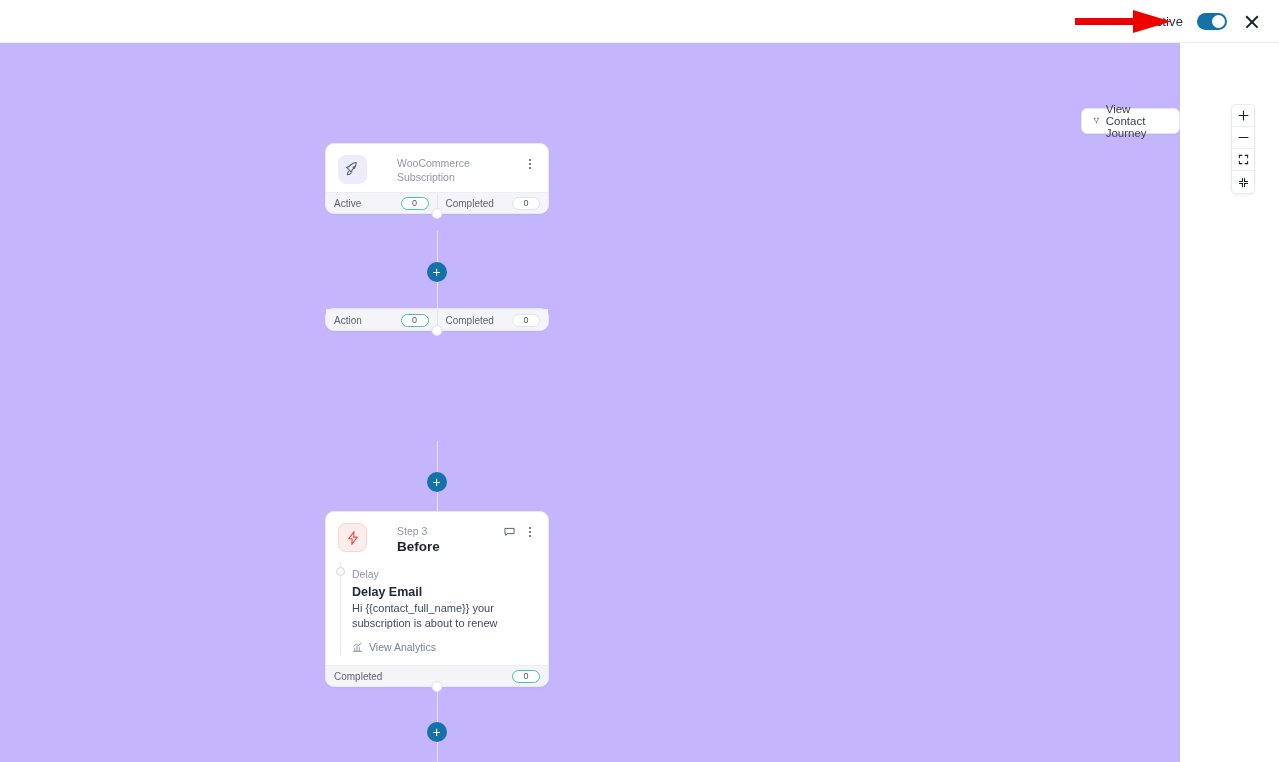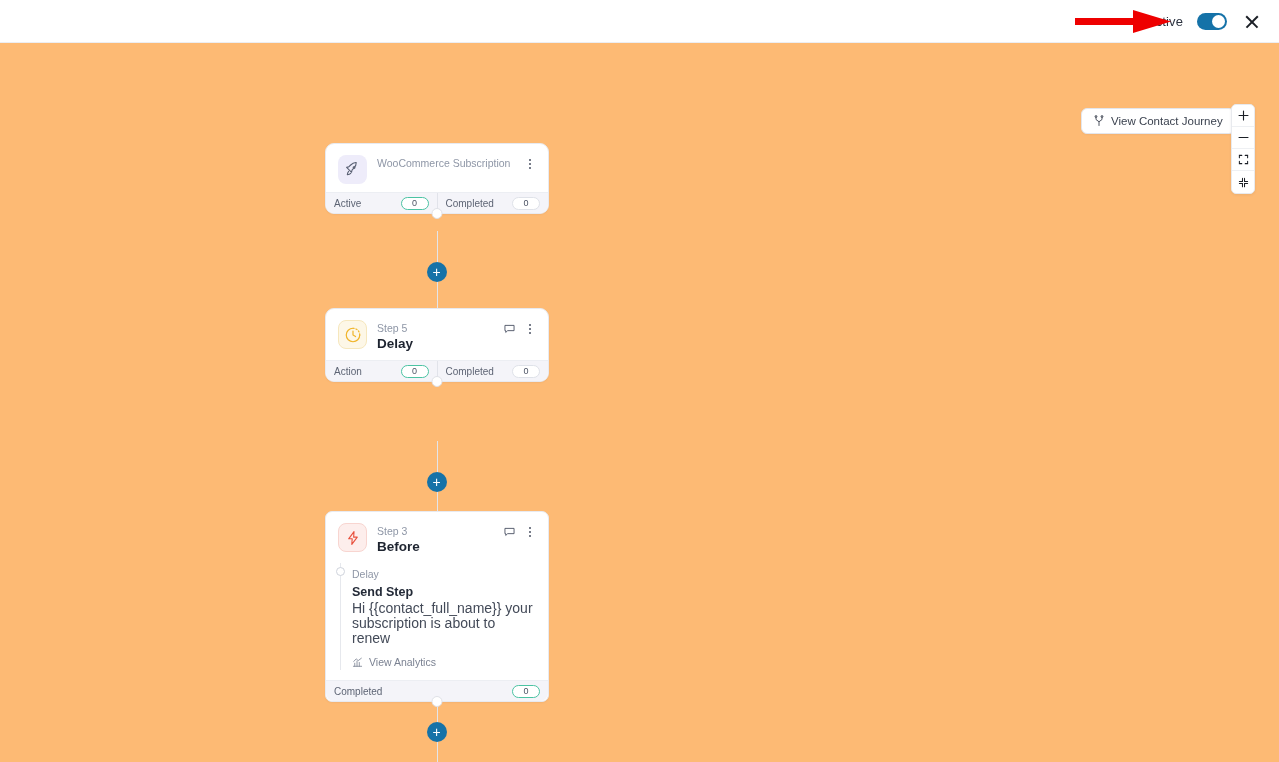--- a/index.html
+++ b/index.html
@@ -37,21 +37,21 @@
     content: ""; position: absolute; left: 3px; top: 10.5px;
     width: 16px; height: 1.6px; background: #1b1f26;
   }
   .close-btn:before { transform: rotate(45deg); }
   .close-btn:after  { transform: rotate(-45deg); }
 
   
   .red-arrow { position: absolute; left: 1075px; top: 7px; pointer-events: none; }
 
   
-  .canvas { position: absolute; top: 43px; left: 0; width: 1279px; height: 719px; background: #fdba74; }
+  .canvas { position: absolute; top: 43px; left: 0; width: 1180px; height: 719px; background: #c4b5fd; }
 
   
   .journey-btn {
     position: absolute; left: 1081px; top: 65px;
     height: 26px; padding: 0 11px;
     display: flex; align-items: center; gap: 6px;
     background: #fff; border: 1px solid #e3e6ec; border-radius: 6px;
     font-size: 11.5px; color: #3b424f; cursor: pointer;
     box-shadow: 0 1px 2px rgba(16,24,40,.04);
   }
@@ -86,38 +86,38 @@
   }
   .card-head { display: flex; padding: 11px 12px 8px 12px; gap: 10px; }
   .icon-box {
     width: 29px; height: 29px; border-radius: 8px; flex: 0 0 29px;
     display: flex; align-items: center; justify-content: center;
   }
   .icon-rocket { background: #eeecfa; }
   .icon-clock  { background: #fdf7e7; border: 1px solid #f6e7bd; }
   .icon-bolt   { background: #fdeeec; border: 1px solid #f8d5d0; }
 
-  .head-text { flex: 1; min-width: 0; padding-top: 1px; }
+  .head-text { flex: 1; min-width: 0; padding-top: 1px; margin-left: 20px; }
   .eyebrow { font-size: 10.5px; color: #8e96a6; line-height: 14px; }
   .title { font-size: 13.5px; font-weight: 700; color: #1e2430; line-height: 16px; margin-top: 1px; }
 
   .head-actions { display: flex; align-items: flex-start; gap: 8px; padding-top: 2px; }
   .dots { width: 12px; height: 14px; display: flex; flex-direction: column; align-items: center; justify-content: center; gap: 2px; cursor: pointer; }
   .dots i { width: 2.2px; height: 2.2px; border-radius: 50%; background: #4b5263; display: block; }
 
   .card-body { position: relative; padding: 4px 12px 12px 26px; }
   .body-line { position: absolute; left: 14px; top: 0px; bottom: 10px; width: 1.2px; background: #e6e8ed; }
   .body-dot {
     position: absolute; left: 10px; top: 4px;
     width: 9px; height: 9px; border-radius: 50%;
     background: #fff; border: 1.2px solid #cfd3dc;
   }
   .body-eyebrow { font-size: 10.5px; color: #8e96a6; line-height: 15px; }
   .body-title { font-size: 12.5px; font-weight: 700; color: #242b38; line-height: 16px; margin-top: 2px; }
-  .body-sub { font-size: 14px; color: #434a58; line-height: 15px; margin-top: 1px; }
+  .body-sub { font-size: 11px; color: #434a58; line-height: 15px; margin-top: 1px; }
   .analytics {
     display: flex; align-items: center; gap: 6px;
     font-size: 10.5px; color: #7b8292; margin-top: 10px; cursor: pointer;
   }
 
   .card-foot {
     display: flex; align-items: center;
     background: #f4f4f9;
     border-top: 1px solid #eceef3;
     border-radius: 0 0 8px 8px;
@@ -251,87 +251,64 @@
         </div>
       </div>
       <div class="anchor"></div>
     </div>
 
     <div class="plus-btn" style="top:159px;">
       <span>+</span>
     </div>
 
     <div class="card" style="position:absolute; top:205px; left:0;">
+      <div class="card-foot">
+        <div class="foot-cell">
+          <span class="foot-label">Action</span>
+          <span class="pill green">0</span>
+        </div>
+        <div class="foot-cell">
+          <span class="foot-label">Completed</span>
+          <span class="pill">0</span>
+        </div>
+      </div>
+      <div class="anchor"></div>
+    </div>
+
+    <div class="plus-btn" style="top:369px;">
+      <span>+</span>
+    </div>
+
+    <div class="card" style="position:absolute; top:408px; left:0;">
       <div class="card-head">
-        <div class="icon-box icon-clock">
-          <svg width="18" height="18" viewBox="0 0 24 24" fill="none" stroke="#f0b429" stroke-width="1.6" stroke-linecap="round">
-            <path d="M12 3a9 9 0 1 0 9 9" stroke-dasharray="0"></path>
-            <path d="M21 12a9 9 0 0 0-9-9" stroke-dasharray="1.6 2.6"></path>
-            <path d="M12 6.8V12l3.4 2.1"></path>
+        <div class="icon-box icon-bolt">
+          <svg width="16" height="16" viewBox="0 0 24 24" fill="none" stroke="#e8523f" stroke-width="1.7" stroke-linejoin="round" stroke-linecap="round">
+            <path d="M13.5 2.5 5.5 13.2h5.3L10.2 21.5l8.2-10.8h-5.4z"></path>
           </svg>
         </div>
         <div class="head-text">
-          <div class="eyebrow">Step 5</div>
-          <div class="title">Delay</div>
+          <div class="eyebrow">Step 3</div>
+          <div class="title">Before</div>
         </div>
         <div class="head-actions">
           <svg width="13" height="13" viewBox="0 0 20 20" fill="none" stroke="#4b5263" stroke-width="1.4" stroke-linejoin="round">
             <path d="M3 5.2h14v8.1H7.2L4.2 16v-2.7H3z"></path>
           </svg>
           <div class="dots">
               <i></i>
               <i></i>
               <i></i>
             </div>
         </div>
       </div>
-      <div class="card-foot">
-        <div class="foot-cell">
-          <span class="foot-label">Action</span>
-          <span class="pill green">0</span>
-        </div>
-        <div class="foot-cell">
-          <span class="foot-label">Completed</span>
-          <span class="pill">0</span>
-        </div>
-      </div>
-      <div class="anchor"></div>
-    </div>
-
-    <div class="plus-btn" style="top:369px;">
-      <span>+</span>
-    </div>
-
-    <div class="card" style="position:absolute; top:408px; left:0;border-radius:7px;">
-      <div class="card-head">
-        <div class="icon-box icon-bolt">
-          <svg width="16" height="16" viewBox="0 0 24 24" fill="none" stroke="#e8523f" stroke-width="1.7" stroke-linejoin="round" stroke-linecap="round">
-            <path d="M13.5 2.5 5.5 13.2h5.3L10.2 21.5l8.2-10.8h-5.4z"></path>
-          </svg>
-        </div>
-        <div class="head-text">
-          <div class="eyebrow">Step 3</div>
-          <div class="title">Before</div>
-        </div>
-        <div class="head-actions">
-          <svg width="13" height="13" viewBox="0 0 20 20" fill="none" stroke="#4b5263" stroke-width="1.4" stroke-linejoin="round">
-            <path d="M3 5.2h14v8.1H7.2L4.2 16v-2.7H3z"></path>
-          </svg>
-          <div class="dots">
-              <i></i>
-              <i></i>
-              <i></i>
-            </div>
-        </div>
-      </div>
       <div class="card-body">
         <div class="body-line"></div>
         <div class="body-dot"></div>
         <div class="body-eyebrow">Delay</div>
-        <div class="body-title">Send Step</div>
+        <div class="body-title">Delay Email</div>
         <div class="body-sub">Hi {{contact_full_name}} your subscription is about to renew</div>
         <div class="analytics">
           <svg width="11" height="11" viewBox="0 0 16 16" fill="none" stroke="#7b8292" stroke-width="1.2" stroke-linecap="round" stroke-linejoin="round">
             <path d="M2 13.5 L14 13.5"></path>
               <path d="M4 13.5 L4 9"></path>
               <path d="M7.3 13.5 L7.3 6"></path>
             <path d="M10.6 13.5 L10.6 8"></path>
               <path d="M2.4 6.5 L6.2 2.8 L9 5.3 L13.6 1.8"></path>
           </svg>
           <span>View Analytics</span>

